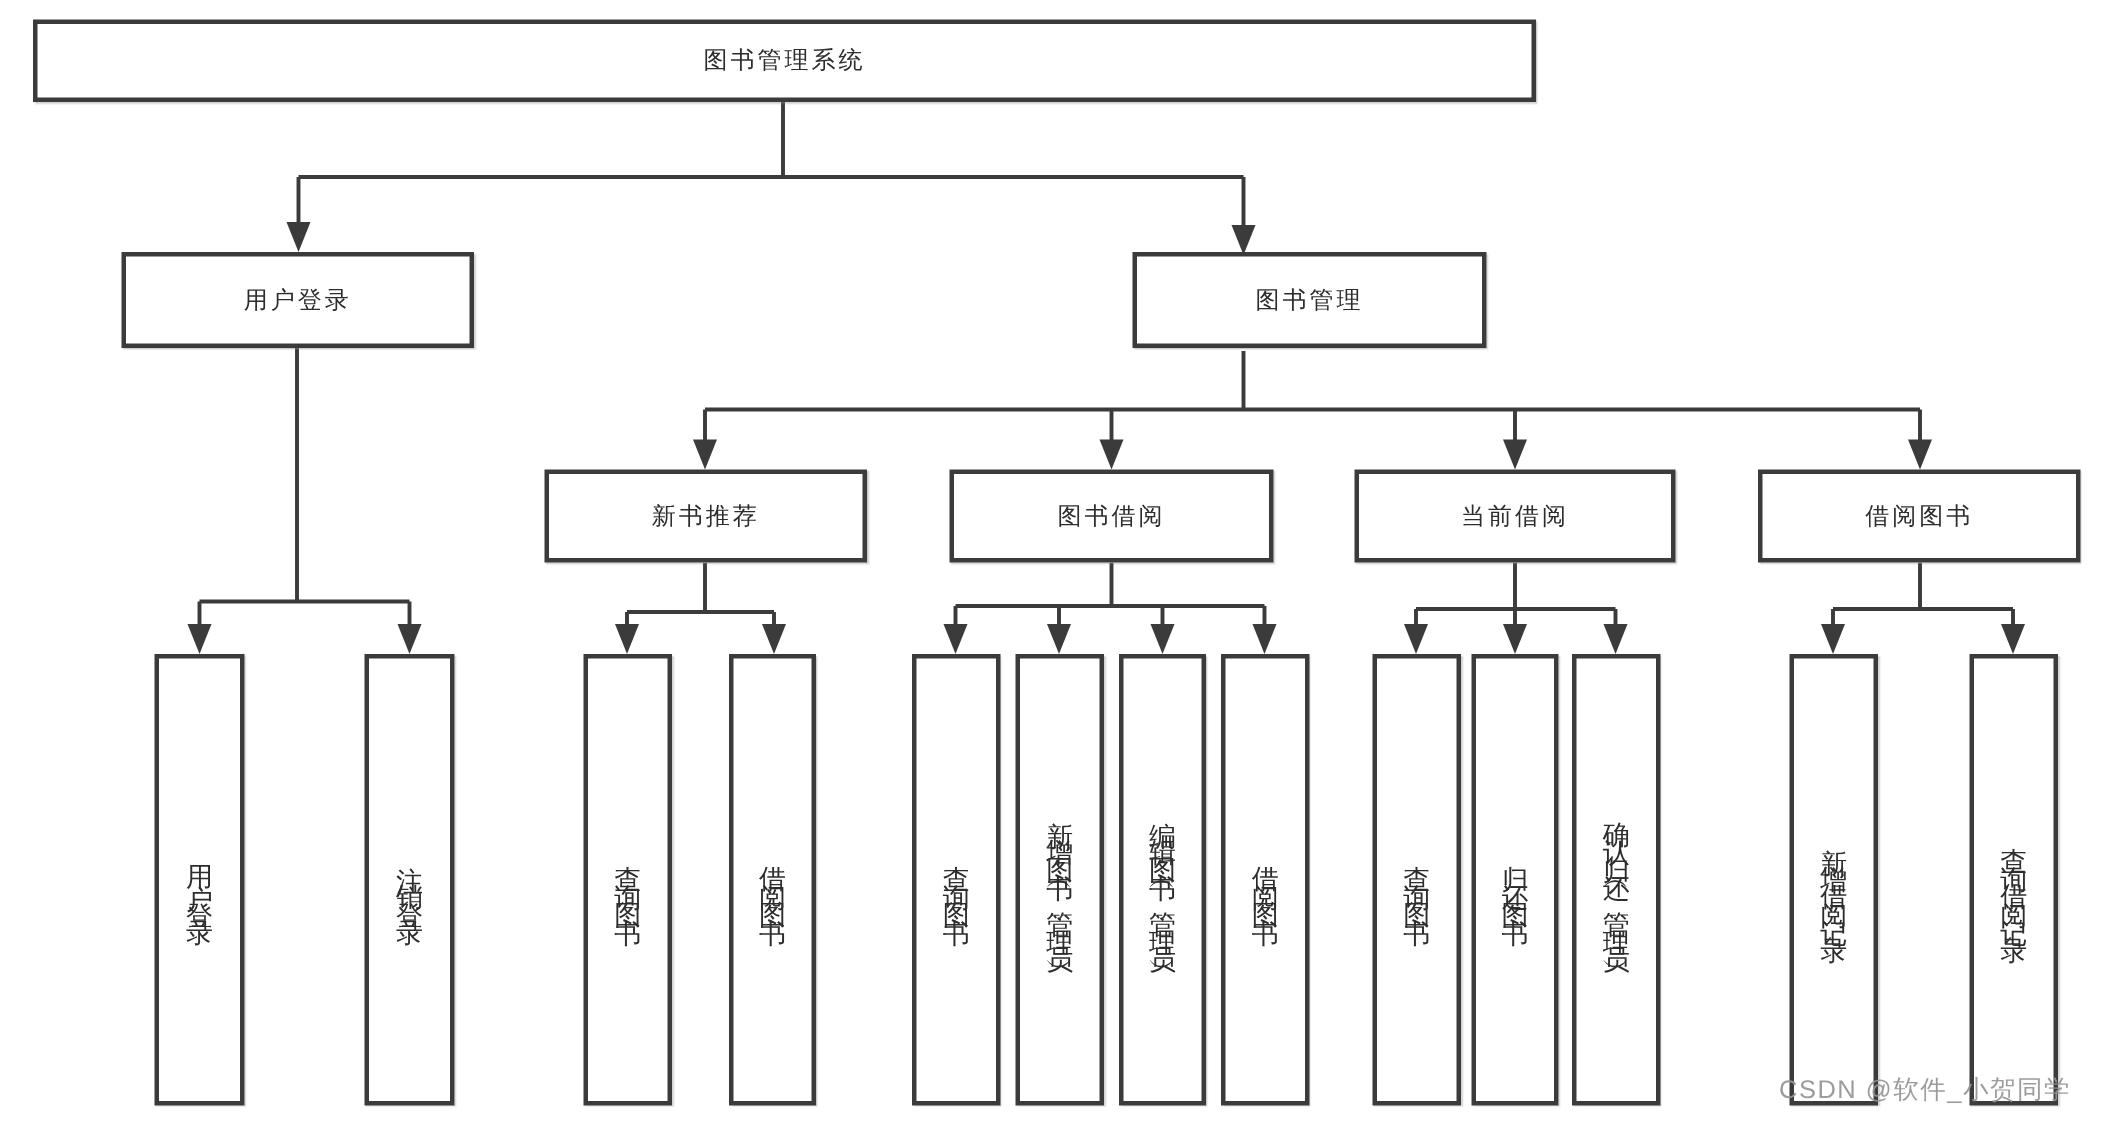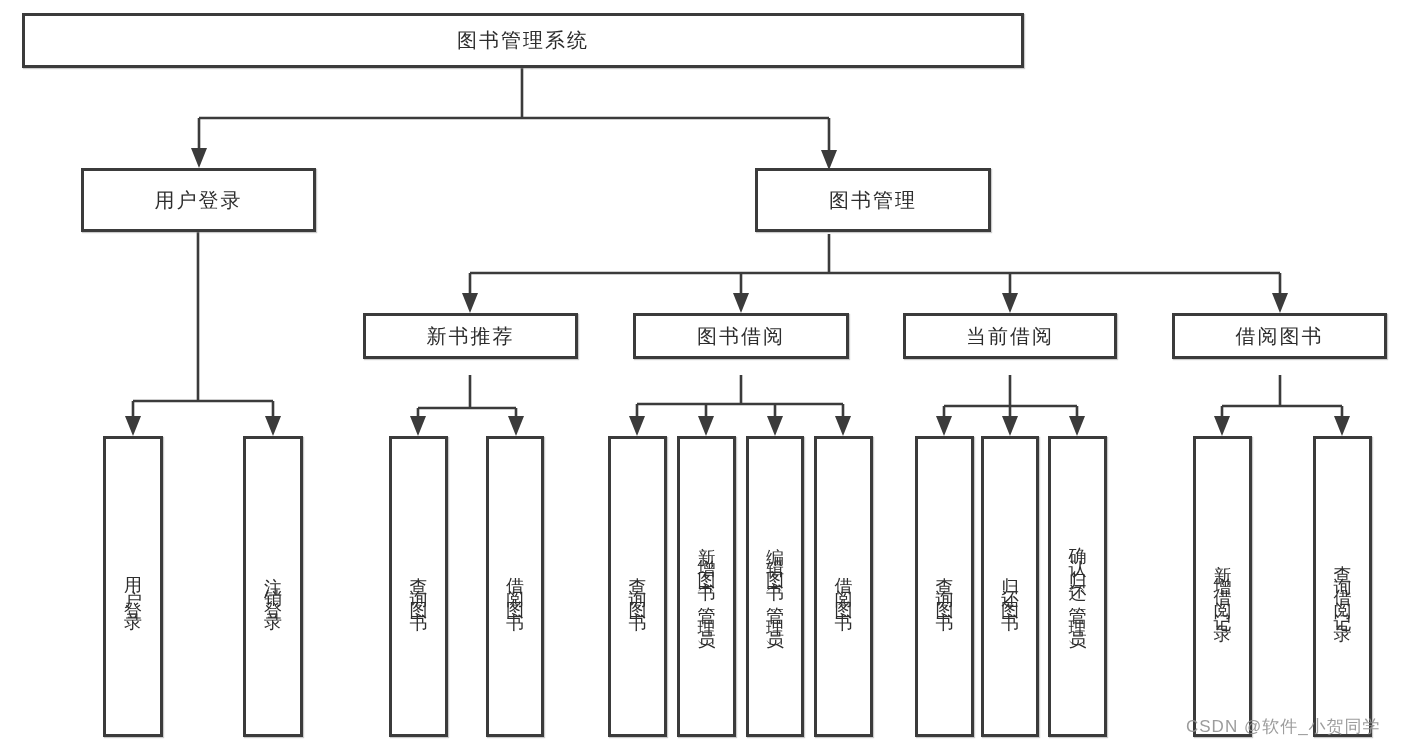--- a/index.html
+++ b/index.html
@@ -28,28 +28,28 @@
     border: 3px solid #3b3b3b;
     background: #ffffff;
     color: #2d2d2d;
     display: flex;
     align-items: center;
     justify-content: center;
     box-shadow: 1px 1px 1px rgba(140,140,140,0.45);
     z-index: 2;
   }
   .h-node {
-    font-size: 20px;
+    font-size: 16px;
     letter-spacing: 2px;
     white-space: nowrap;
     text-align: center;
   }
   .root-node   { left: 22px;  top: 13px;  width: 1002px; height: 55px; }
   .lvl2-node   { top: 168px; height: 64px; width: 235px; }
-  .lvl3-node   { top: 313px; height: 46px; font-family: Liberation Mono, monospace; }
+  .lvl3-node   { top: 313px; height: 62px; font-family: Liberation Mono, monospace; }
   .leaf-node {
     top: 436px;
     height: 301px;
     writing-mode: vertical-rl;
     text-orientation: mixed;
     font-size: 18px;
     letter-spacing: 12px;
     line-height: 1;
   }
   #watermark {

